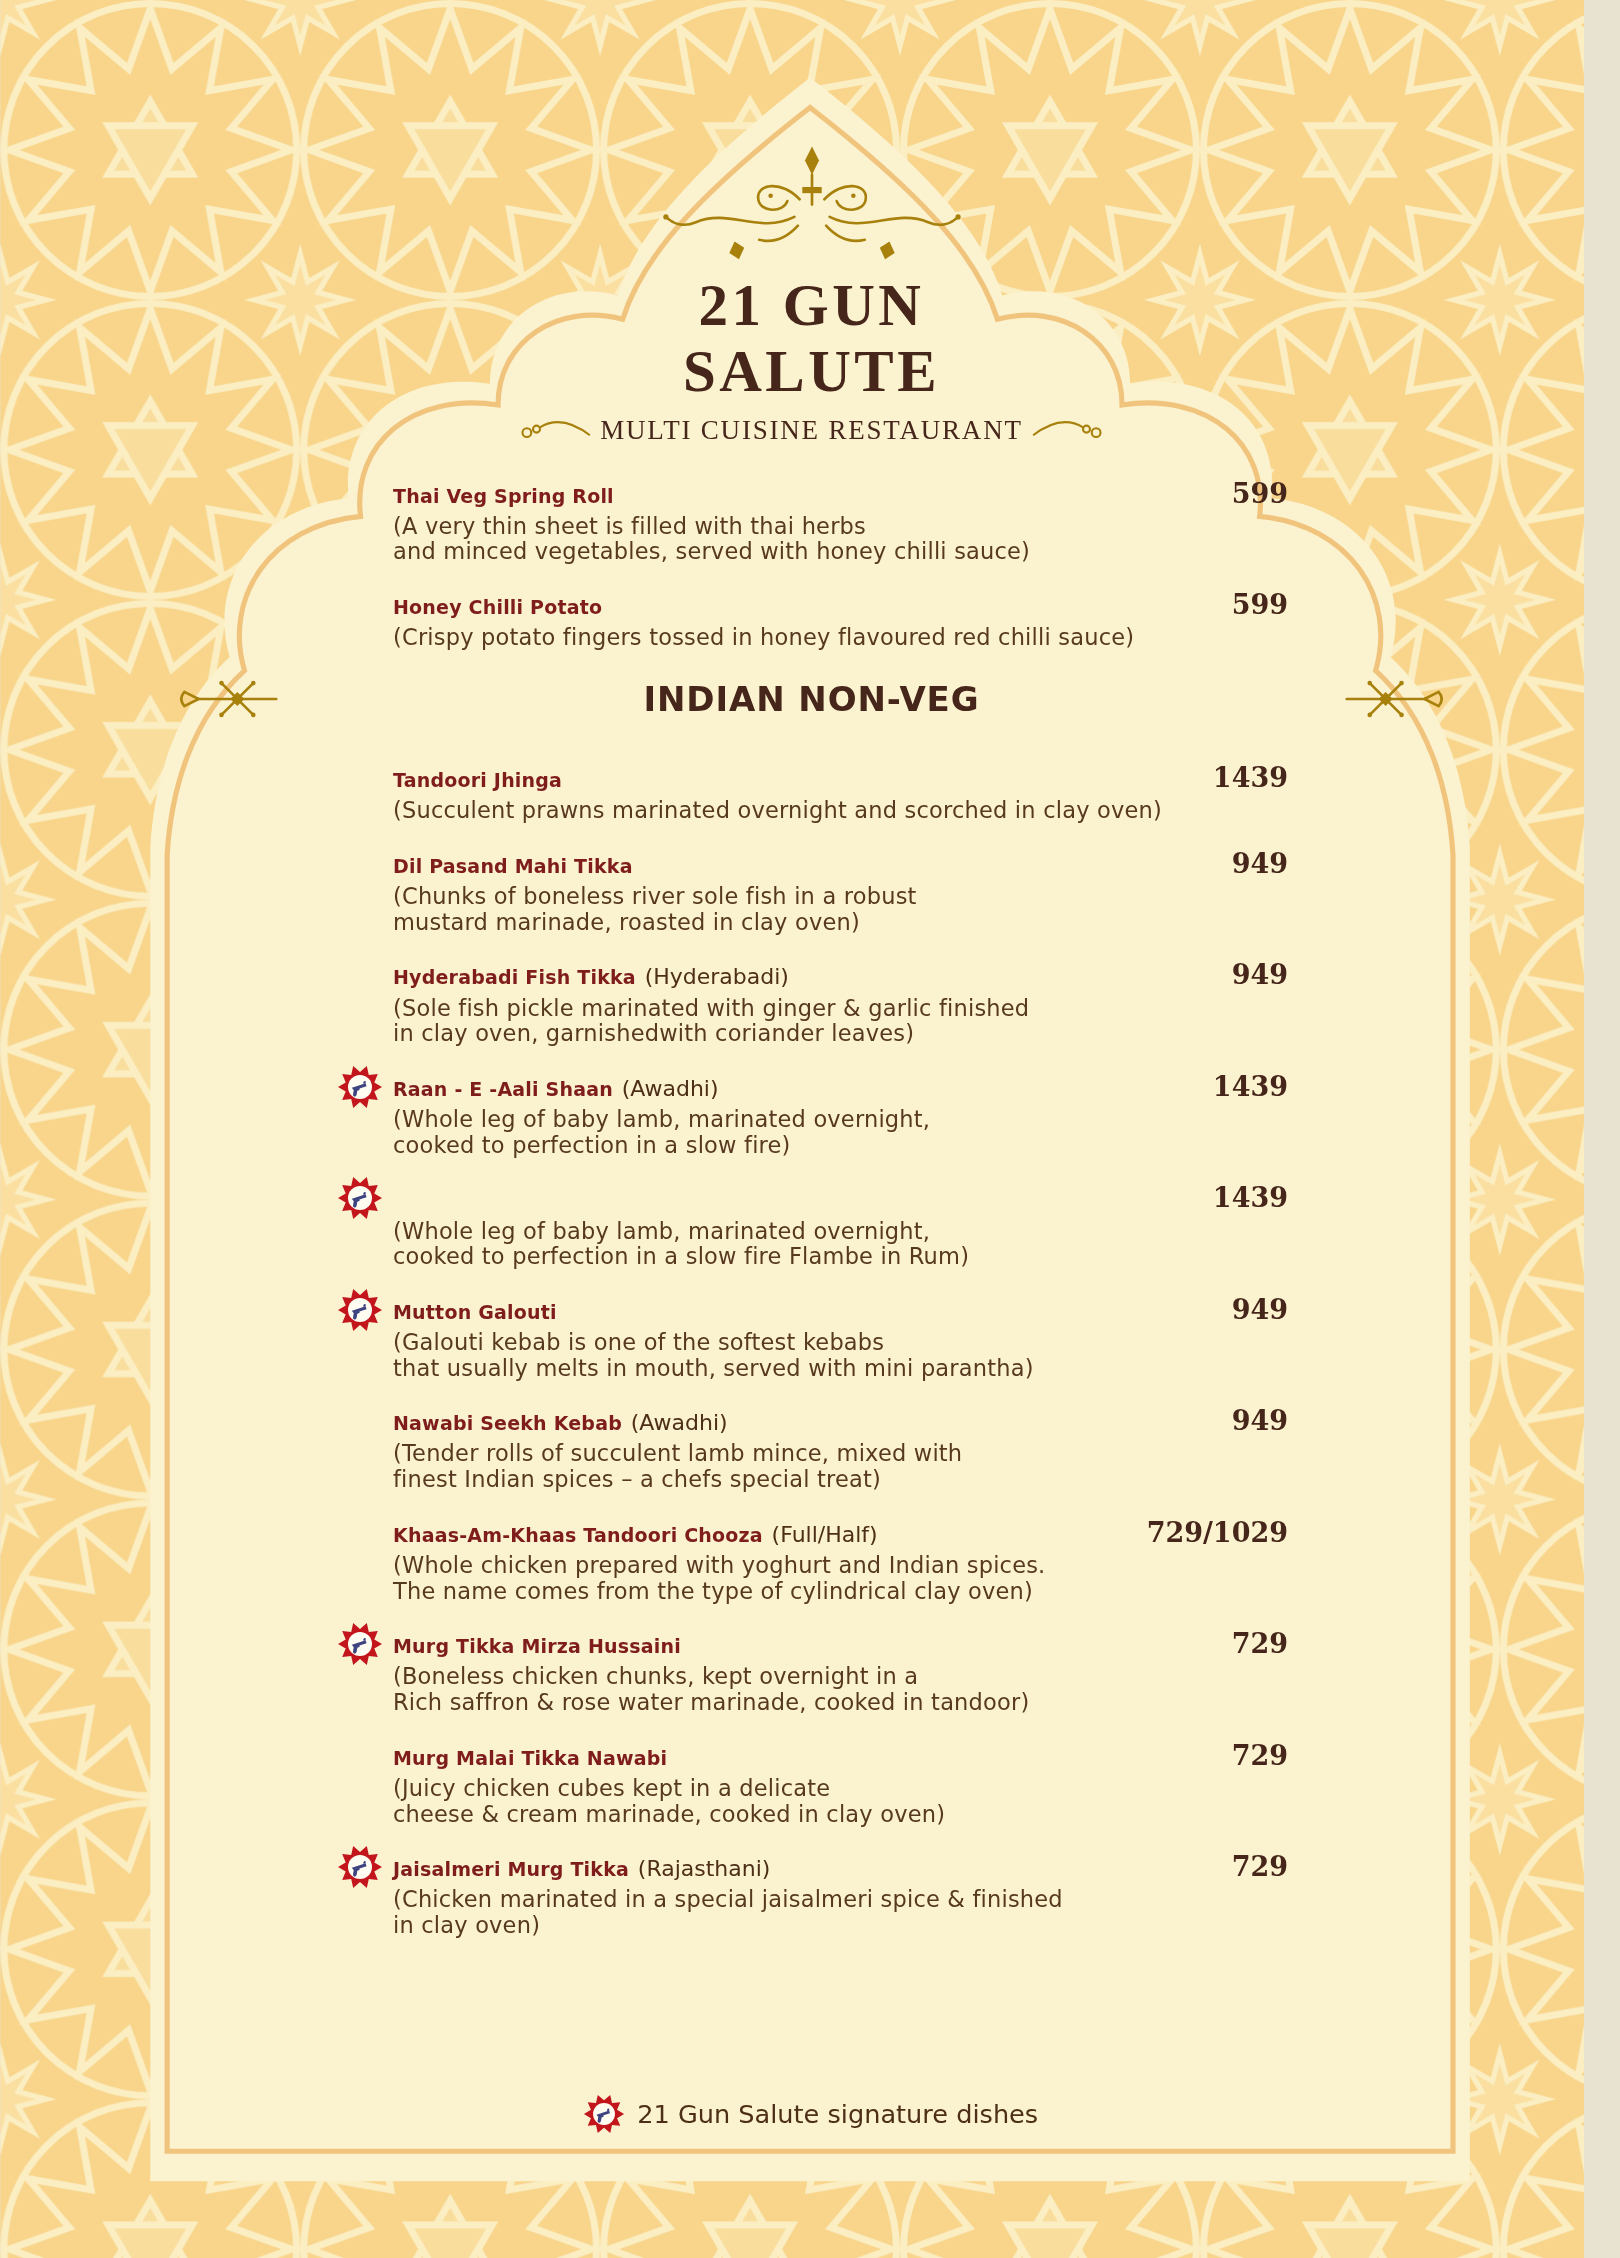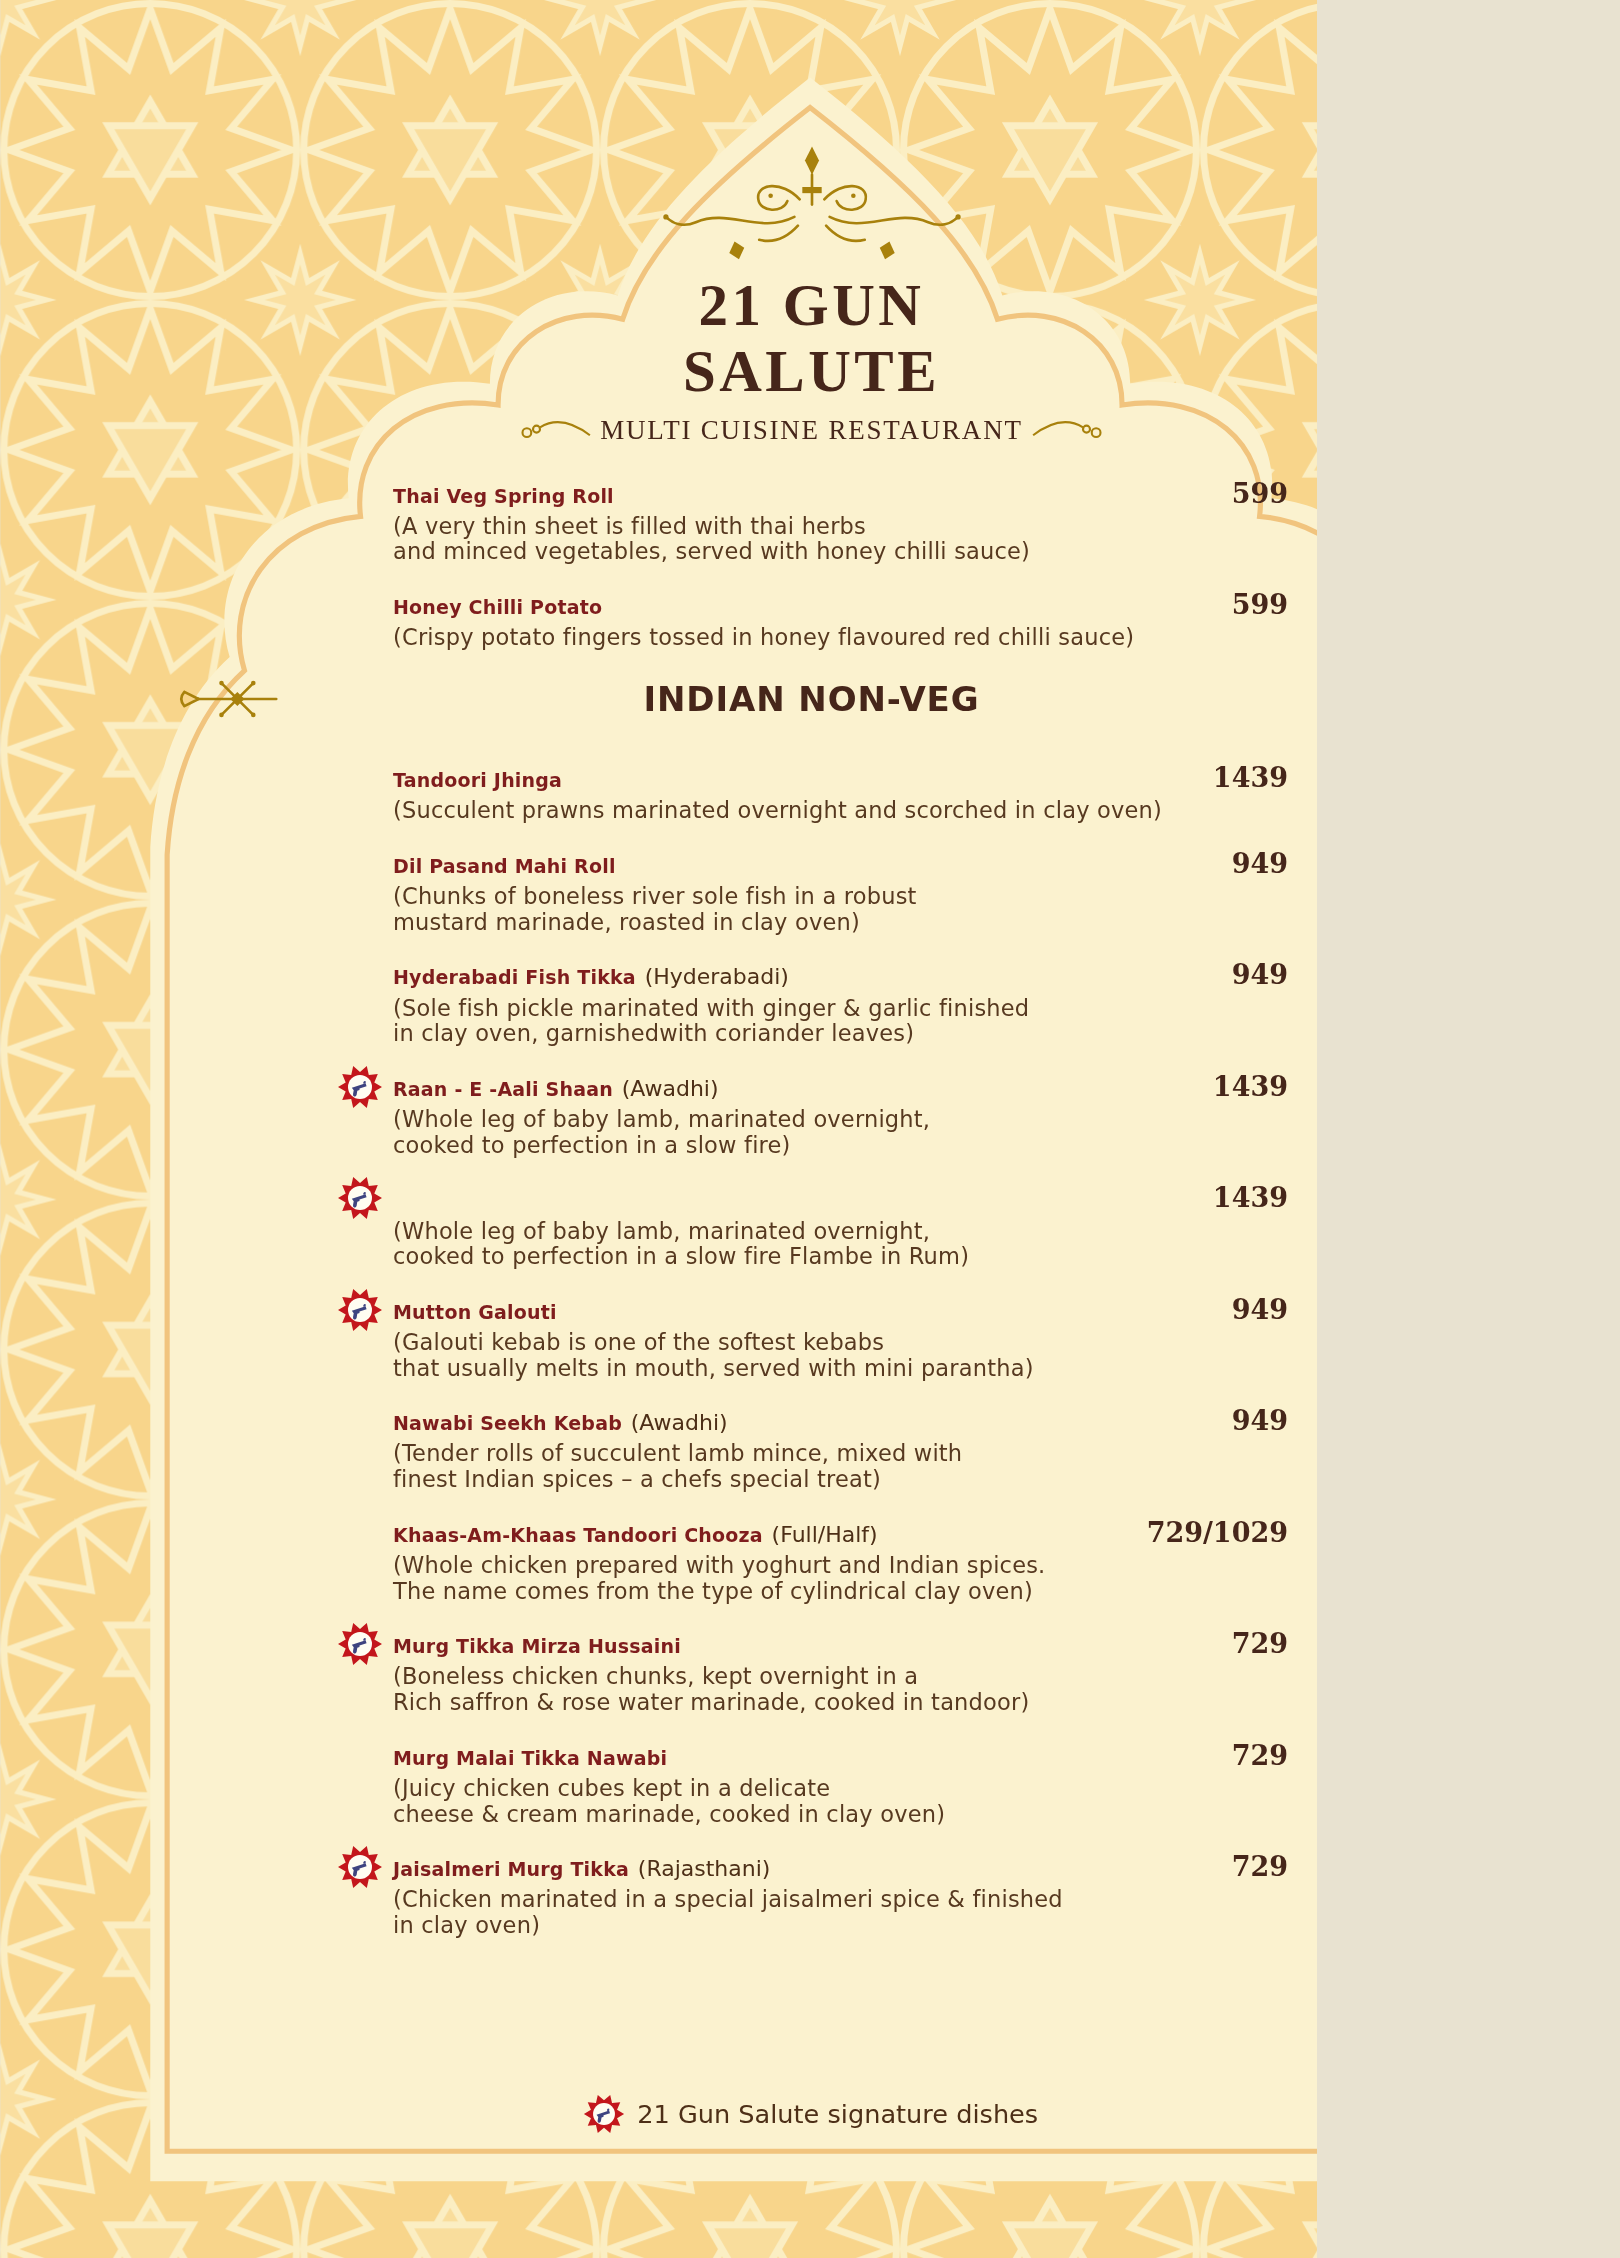--- a/index.html
+++ b/index.html
@@ -1,16 +1,16 @@
 <!DOCTYPE html>
 <html style="font-size:14px"><head>
 <meta charset="utf-8">
 <style>
   html,body{margin:0;padding:0;background:#e8e2d0;}
-  .stage{position:relative;width:1317px;height:2258px;overflow:hidden;
+  .stage{position:relative;width:1584px;height:2258px;overflow:hidden;
          font-family:"DejaVu Sans",sans-serif;}
   .bg-svg{position:absolute;left:0;top:0;}
   .content{position:absolute;left:172px;top:131px;width:1279px;}
   .flourish{display:block;margin:12.4px auto 0;}
   .title{ text-align:center;font-family:"Liberation Serif",serif;font-weight:bold;
           font-size:59px;line-height:1.04;color:#46261A;letter-spacing:3.5px;}
   .title.second{margin-top:4px;}
   .subtitle-row{display:flex;justify-content:center;align-items:center;gap:8.8px;margin-top:12.4px;}
   .subtitle{font-family:"Liberation Serif",serif;font-weight:normal;font-size:27px;
             letter-spacing:1.8px;color:#46261A;}
@@ -187,21 +187,21 @@
 
       <span class="dish-price">1439</span>
     </div>
     <div class="desc">
               <div>(Succulent prawns marinated overnight and scorched in clay oven)</div>
             </div>
   </div>
           <div class="item">
     <div class="head">
 
-      <span class="dish-name">Dil Pasand Mahi Roll</span>
+      <span class="dish-name">Dil Pasand Mahi Tikka</span>
 
       <span class="dish-price">949</span>
     </div>
     <div class="desc">
               <div>(Chunks of boneless river sole fish in a robust</div>
               <div>mustard marinade, roasted in clay oven)</div>
             </div>
   </div>
           <div class="item">
     <div class="head">

